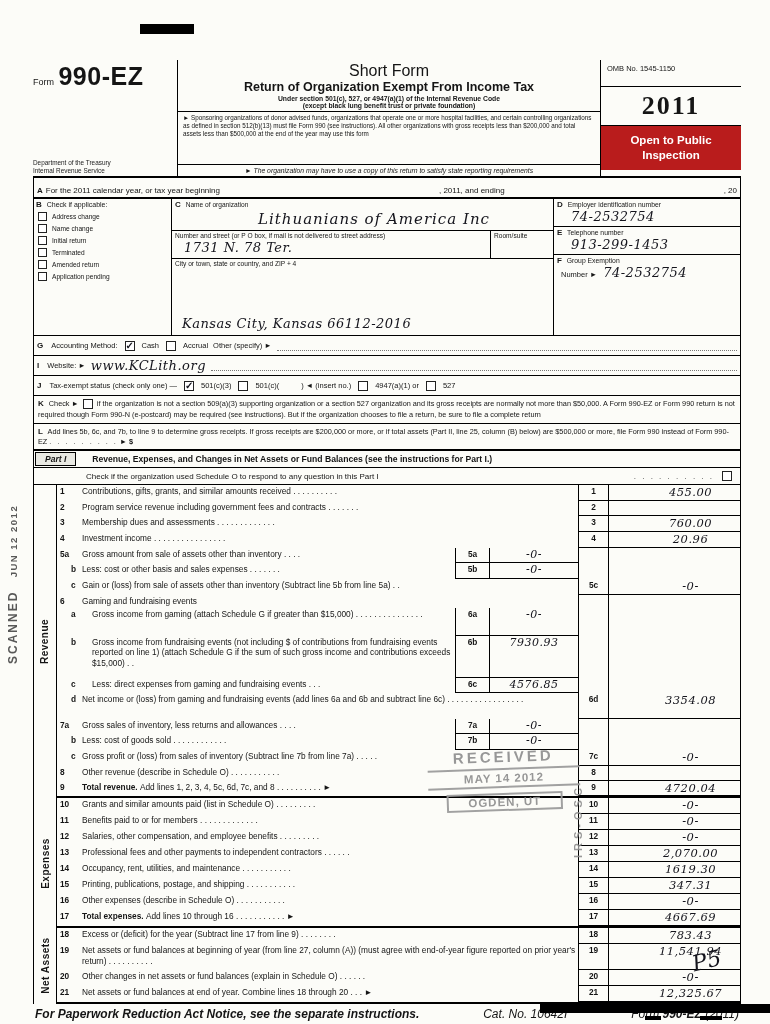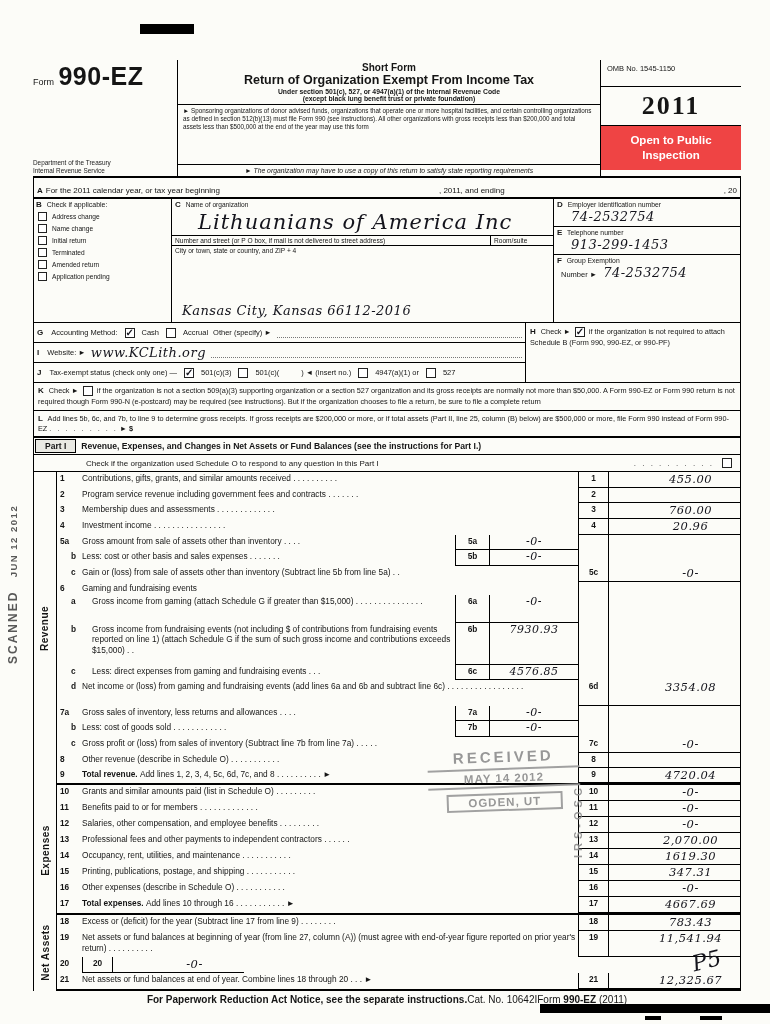--- a/index.html
+++ b/index.html
@@ -6,40 +6,40 @@
   .page{position:relative;width:770px;height:1024px;background:#fcfcf8;margin:0 auto;
         font-family:"Liberation Sans",sans-serif;color:#151515;overflow:hidden;}
   .form{position:absolute;left:33px;top:60px;width:708px;}
   b{font-weight:bold;}
   .lt{font-weight:bold;font-size:8px;margin-right:3px;}
   .cb{display:inline-block;width:8px;height:8px;border:1px solid #222;flex:none;
       font-size:10px;line-height:7px;text-align:center;font-weight:bold;color:#101018;
       vertical-align:middle;margin:0 2px;background:#fff;}
   .hw{font-family:"DejaVu Serif",serif;font-style:italic;color:#14141c;letter-spacing:.5px;}
   .hw-lg{font-size:13px;}
-  .hw-xl{font-size:21px;letter-spacing:1px;}
+  .hw-xl{font-size:15px;letter-spacing:1px;text-align:center;}
 
   
   .hdr{display:flex;border-bottom:2px solid #000;min-height:116px;}
   .hdr-left{width:142px;display:flex;flex-direction:column;justify-content:space-between;padding:2px 2px 1px 0;}
   .form-word{font-size:9px;}
   .form-num{font-size:25px;font-weight:bold;letter-spacing:.5px;}
   .dept{font-size:6.4px;line-height:1.25;color:#222;}
   .hdr-center{flex:1;border-left:1px solid #000;text-align:center;display:flex;flex-direction:column;}
-  .t1{font-weight:bold;font-size:10px;margin-top:2px;}
+  .t1{font-weight:normal;font-size:16px;margin-top:2px;}
   .t2{font-weight:bold;font-size:12.5px;}
   .t3{font-weight:bold;font-size:6.8px;margin-top:1px;}
   .t4{font-weight:bold;font-size:6.8px;border-bottom:1px solid #000;padding-bottom:2px;}
   .t5{font-size:6.3px;text-align:left;padding:2px 5px;border-bottom:1px solid #000;flex:1;line-height:1.3;}
   .t6{font-size:6.8px;font-style:italic;padding:2px 0;}
   .hdr-right{width:140px;border-left:1px solid #000;display:flex;flex-direction:column;}
   .omb{height:22px;border-bottom:1px solid #000;font-size:7.5px;padding:4px 0 0 6px;}
   .yearbox{height:38px;border-bottom:1px solid #000;display:flex;align-items:center;justify-content:center;
            font-family:"Liberation Serif",serif;font-weight:bold;font-size:26px;letter-spacing:2px;}
-  .otp{height:44px;background:#ef4444;color:#fff;font-weight:bold;font-size:11.5px;display:flex;
+  .otp{height:44px;background:#b91c1c;color:#fff;font-weight:bold;font-size:11.5px;display:flex;
        flex-direction:column;align-items:center;justify-content:center;line-height:1.3;}
 
   .frame{border-left:1px solid #000;border-right:1px solid #000;}
   
   .line-a{display:flex;align-items:flex-end;border-bottom:2px solid #000;font-size:8px;padding:2px 3px;min-height:15px;}
   .la-sp{flex:1;}
   
   .bcd{display:flex;border-bottom:1px solid #000;min-height:100px;}
   .bcol{width:133px;font-size:6.6px;padding:1px 2px;}
   .bhead{font-size:7px;margin-bottom:1px;}
@@ -67,41 +67,41 @@
   .gline{border-bottom:1px solid #000;}
   .dotfill{flex:1;border-bottom:1px dotted #777;height:9px;}
   .jblank{display:inline-block;width:12px;}
   .hcol{width:206px;border-left:1px solid #000;font-size:7.3px;padding:3px 4px;line-height:1.45;}
   
   .kblock{font-size:7.3px;line-height:1.5;padding:2px 4px;border-bottom:1px solid #000;}
   .lblock{font-size:7.3px;line-height:1.4;padding:2px 4px;border-bottom:2px solid #000;}
   .ldots{letter-spacing:2px;color:#333;}
   
   .p1bar{display:flex;align-items:center;border-bottom:1px solid #000;padding:1px 1px;}
-  .p1tag{border:1.5px solid #000;background:#e9e9e3;font-weight:bold;font-size:8.5px;padding:1px 9px;margin-right:5px;}
+  .p1tag{border:1.5px solid #000;background:#e9e9e3;font-weight:bold;font-size:8.5px;padding:1px 9px;margin-right:16px;font-style:italic;}
   .p1title{font-weight:bold;font-size:8.6px;}
   .chkrow{display:flex;align-items:center;font-size:8px;padding:2px 6px 2px 52px;border-bottom:1px solid #000;min-height:12px;}
   .chkdots{flex:1;text-align:right;letter-spacing:2px;color:#333;overflow:hidden;white-space:nowrap;margin:0 6px;}
   
   .ptable{position:relative;padding-left:22px;}
   .frow{display:flex;align-items:stretch;font-size:8.3px;line-height:1.3;min-height:15px;}
   .numc{width:26px;font-weight:bold;padding:1px 0 0 3px;border-left:1px solid #000;box-sizing:border-box;}
   .numc.sub{padding-left:14px;}
   .lab{flex:1;padding:1px 2px 0 0;}
   .lab.ind{padding-left:10px;}
   .icode{width:34px;border-left:1px solid #000;border-bottom:1px solid #000;font-weight:bold;text-align:center;padding-top:1px;box-sizing:border-box;}
   .ival{width:89px;border-left:1px solid #000;border-bottom:1px solid #000;text-align:center;box-sizing:border-box;font-size:11px;}
   .rcode{width:30px;border-left:1px solid #000;font-weight:bold;text-align:center;padding-top:1px;box-sizing:border-box;}
   .rval{width:132px;border-left:1px solid #000;text-align:center;box-sizing:border-box;font-size:11.5px;padding-left:32px;}
   .boxed .rcode,.boxed .rval{border-bottom:1px solid #000;}
   .send{border-bottom:2px solid #000;}
   .vlabel{position:absolute;left:0;width:22px;display:flex;align-items:center;justify-content:center;}
   .vlabel span{transform:rotate(-90deg);white-space:nowrap;font-weight:bold;font-size:10px;letter-spacing:.5px;}
   
-  .footer{display:flex;justify-content:center;font-size:10px;padding:3px 2px 0 2px;}
+  .footer{display:flex;justify-content:space-between;font-size:12px;padding:3px 2px 0 2px;font-style:italic;}
   .fl{font-weight:bold;}
   
   .scanned{position:absolute;left:6px;top:664px;transform:rotate(-90deg);transform-origin:top left;
            white-space:nowrap;color:#3c3c3c;font-weight:bold;letter-spacing:2px;font-size:12px;opacity:.85;}
   .scanned .sd{font-size:9.5px;letter-spacing:1.5px;margin-left:8px;}
   .strec{position:absolute;left:428px;top:748px;width:152px;transform:rotate(-2deg);color:#8f8f8f;
          text-align:center;font-weight:bold;opacity:.92;}
   .sr1{font-size:15px;letter-spacing:3px;}
   .sr2{margin-top:3px;border-top:2px solid #9a9a9a;border-bottom:2px solid #9a9a9a;font-size:11.5px;padding:2px 0;letter-spacing:1px;}
   .sr3{margin:5px auto 0;border:2px solid #9a9a9a;width:112px;font-size:11.5px;padding:1px 0;letter-spacing:1px;}
@@ -200,20 +200,21 @@
           <div>
             <div class="clabel">
               <span class="lt">C</span>
               <span>Name of organization</span>
             </div>
             <div class="cname hw hw-xl">Lithuanians of America Inc</div>
           </div>
           <div class="crow2">
             <div class="c2l">
               <div class="clabel">Number and street (or P O box, if mail is not delivered to street address)</div>
+              <div class="cstreet hw hw-lg">1731 N. 78 Ter.</div>
             </div>
             <div class="roombox">
               <div class="clabel">Room/suite</div>
             </div>
           </div>
           <div>
             <div class="clabel">City or town, state or country, and ZIP + 4</div>
             <div class="ccity hw hw-lg">Kansas City, Kansas 66112-2016</div>
           </div>
         </div>
@@ -271,26 +272,20 @@
             <span class="cb"></span>
             <span>501(c)(</span>
             <span class="jblank"></span>
             <span>) ◄ (insert no.)</span>
             <span class="cb"></span>
             <span>4947(a)(1) or</span>
             <span class="cb"></span>
             <span>527</span>
           </div>
         </div>
-        <div class="hcol">
-          <span class="lt">H</span>
-          <span>Check ►</span>
-          <span class="cb on">✓</span>
-          <span>if the organization is not required to attach Schedule B (Form 990, 990-EZ, or 990-PF)</span>
-        </div>
       </div>
 
       <div class="kblock">
         <span class="lt">K</span>
         <span>Check ►</span>
         <span class="cb"></span>
         <span>if the organization is not a section 509(a)(3) supporting organization or a section 527 organization and its gross receipts are normally not more than $50,000. A Form 990-EZ or Form 990 return is not required though Form 990-N (e-postcard) may be required (see instructions). But if the organization chooses to file a return, be sure to file a complete return</span>
       </div>
 
       <div class="lblock">
@@ -483,20 +478,21 @@
               <div class="rval hw">783.43</div>
             </div>
             <div class="frow boxed" style="min-height: 26px;">
               <div class="numc">19</div>
               <div class="lab">Net assets or fund balances at beginning of year (from line 27, column (A)) (must agree with end-of-year figure reported on prior year's return) . . . . . . . . . .</div>
               <div class="rcode">19</div>
               <div class="rval hw">11,541.94</div>
             </div>
             <div class="frow boxed">
               <div class="numc">20</div>
+              <div class="lab">Other changes in net assets or fund balances (explain in Schedule O) . . . . . .</div>
               <div class="rcode">20</div>
               <div class="rval hw">-0-</div>
             </div>
             <div class="frow boxed send">
               <div class="numc">21</div>
               <div class="lab">Net assets or fund balances at end of year. Combine lines 18 through 20 . . . ►</div>
               <div class="rcode">21</div>
               <div class="rval hw">12,325.67</div>
             </div>
           </div>

